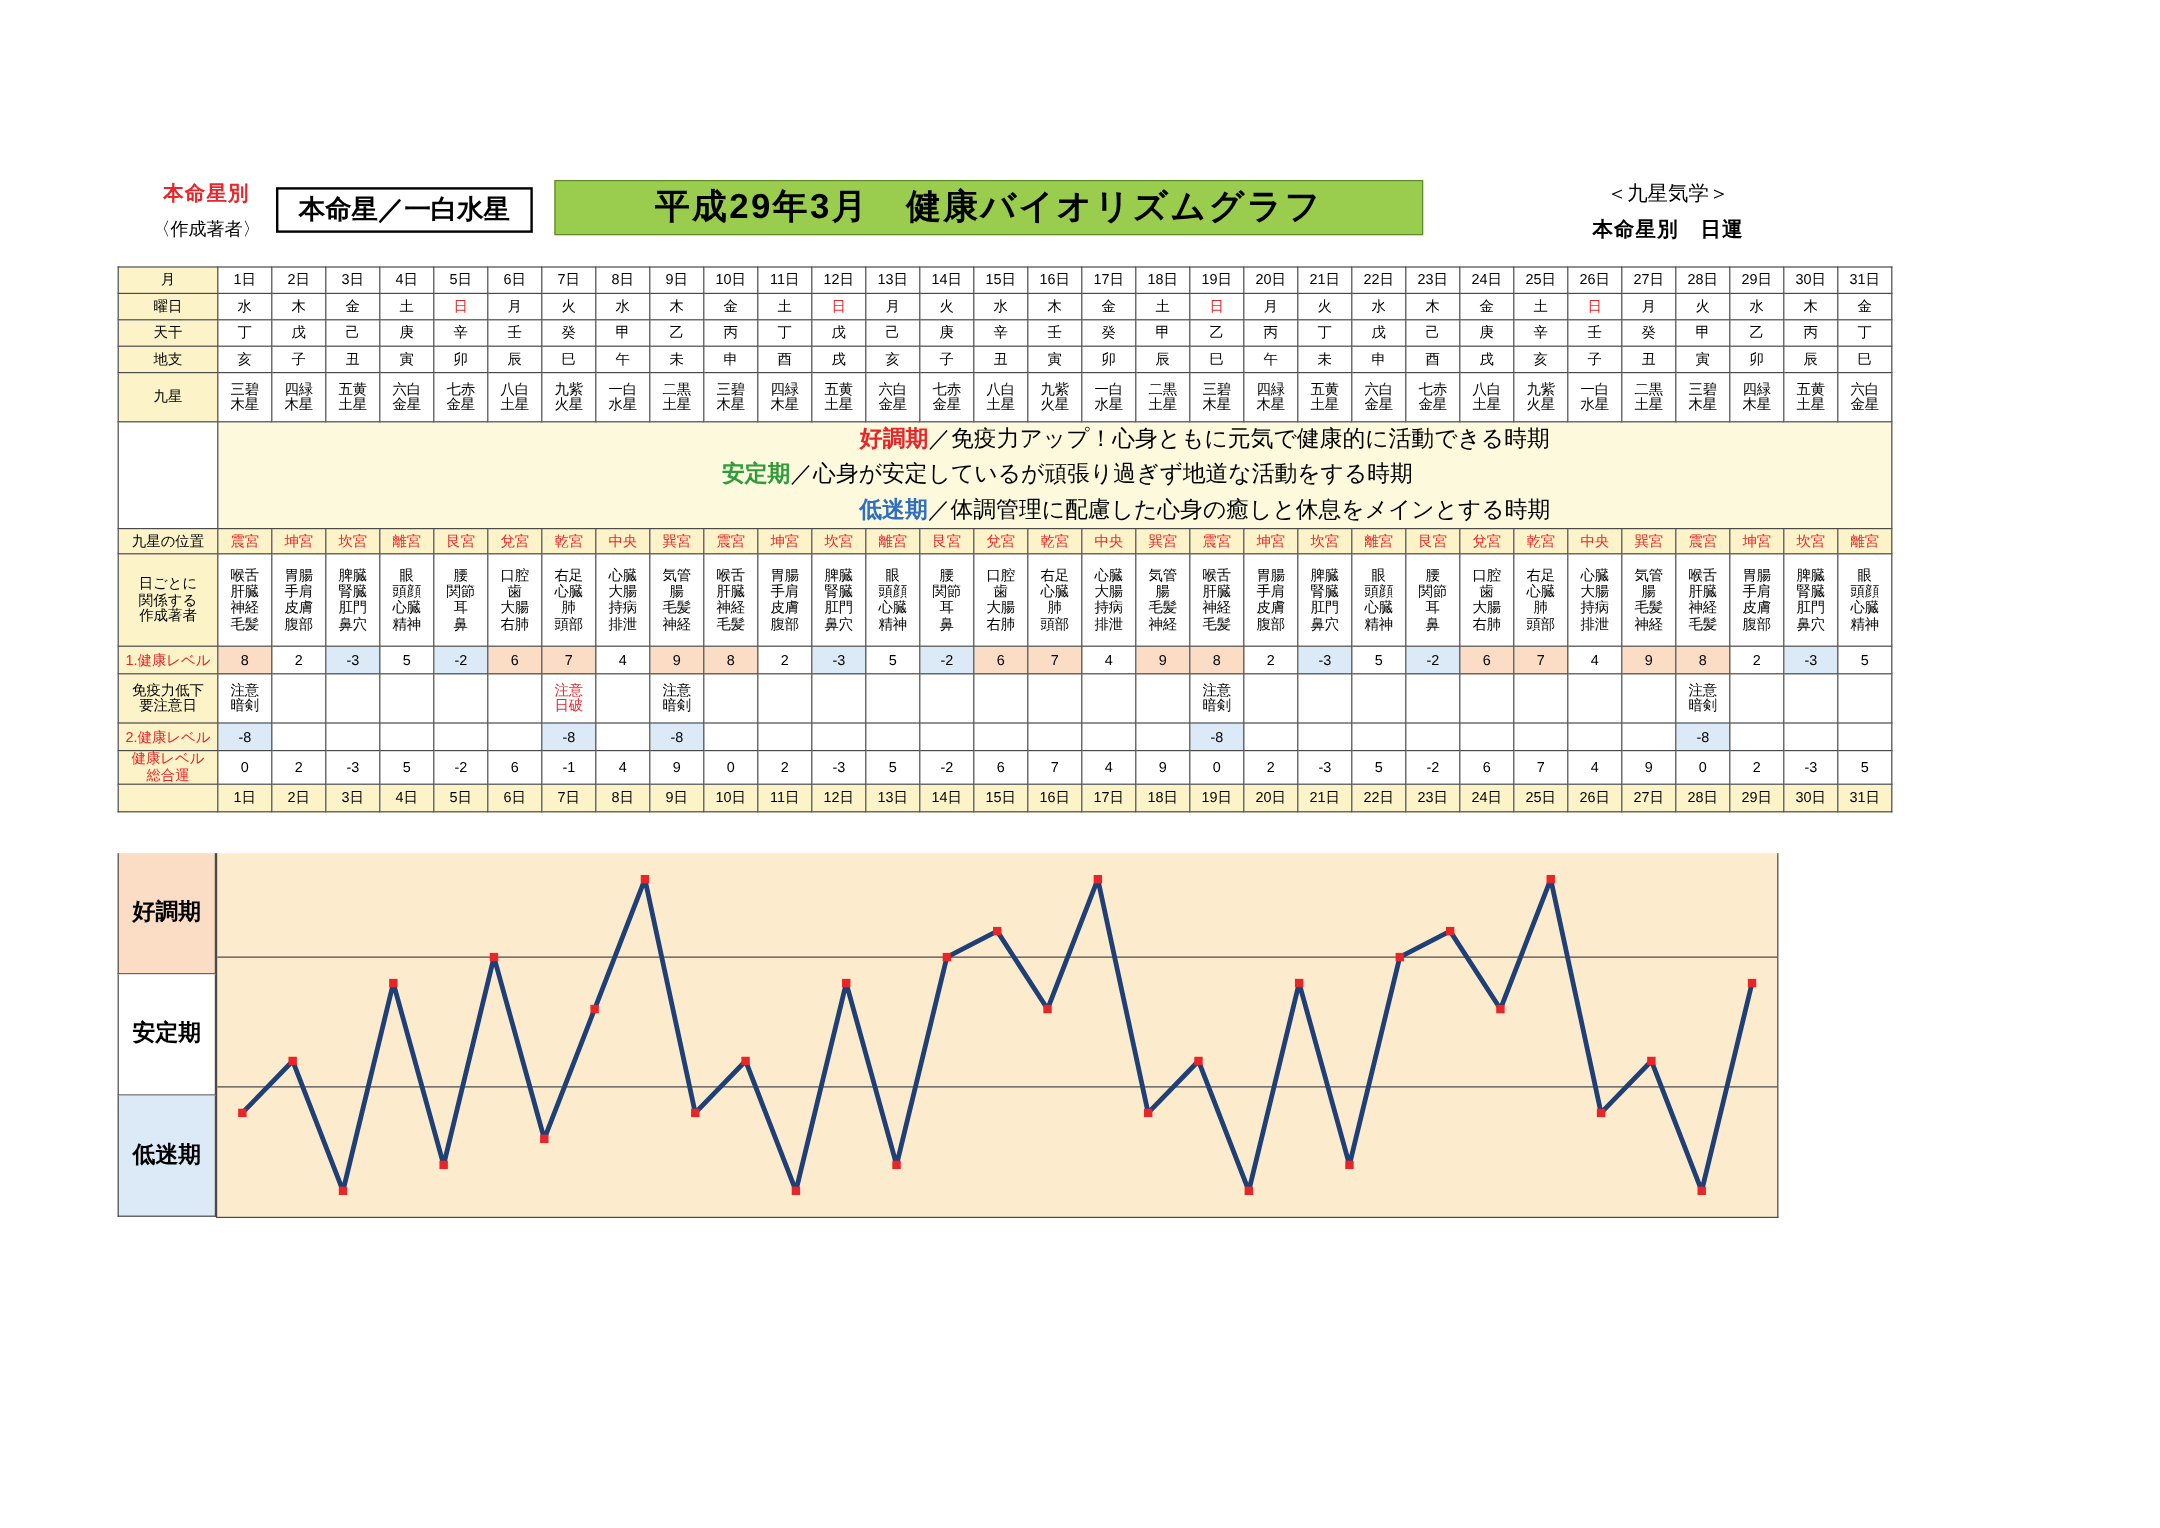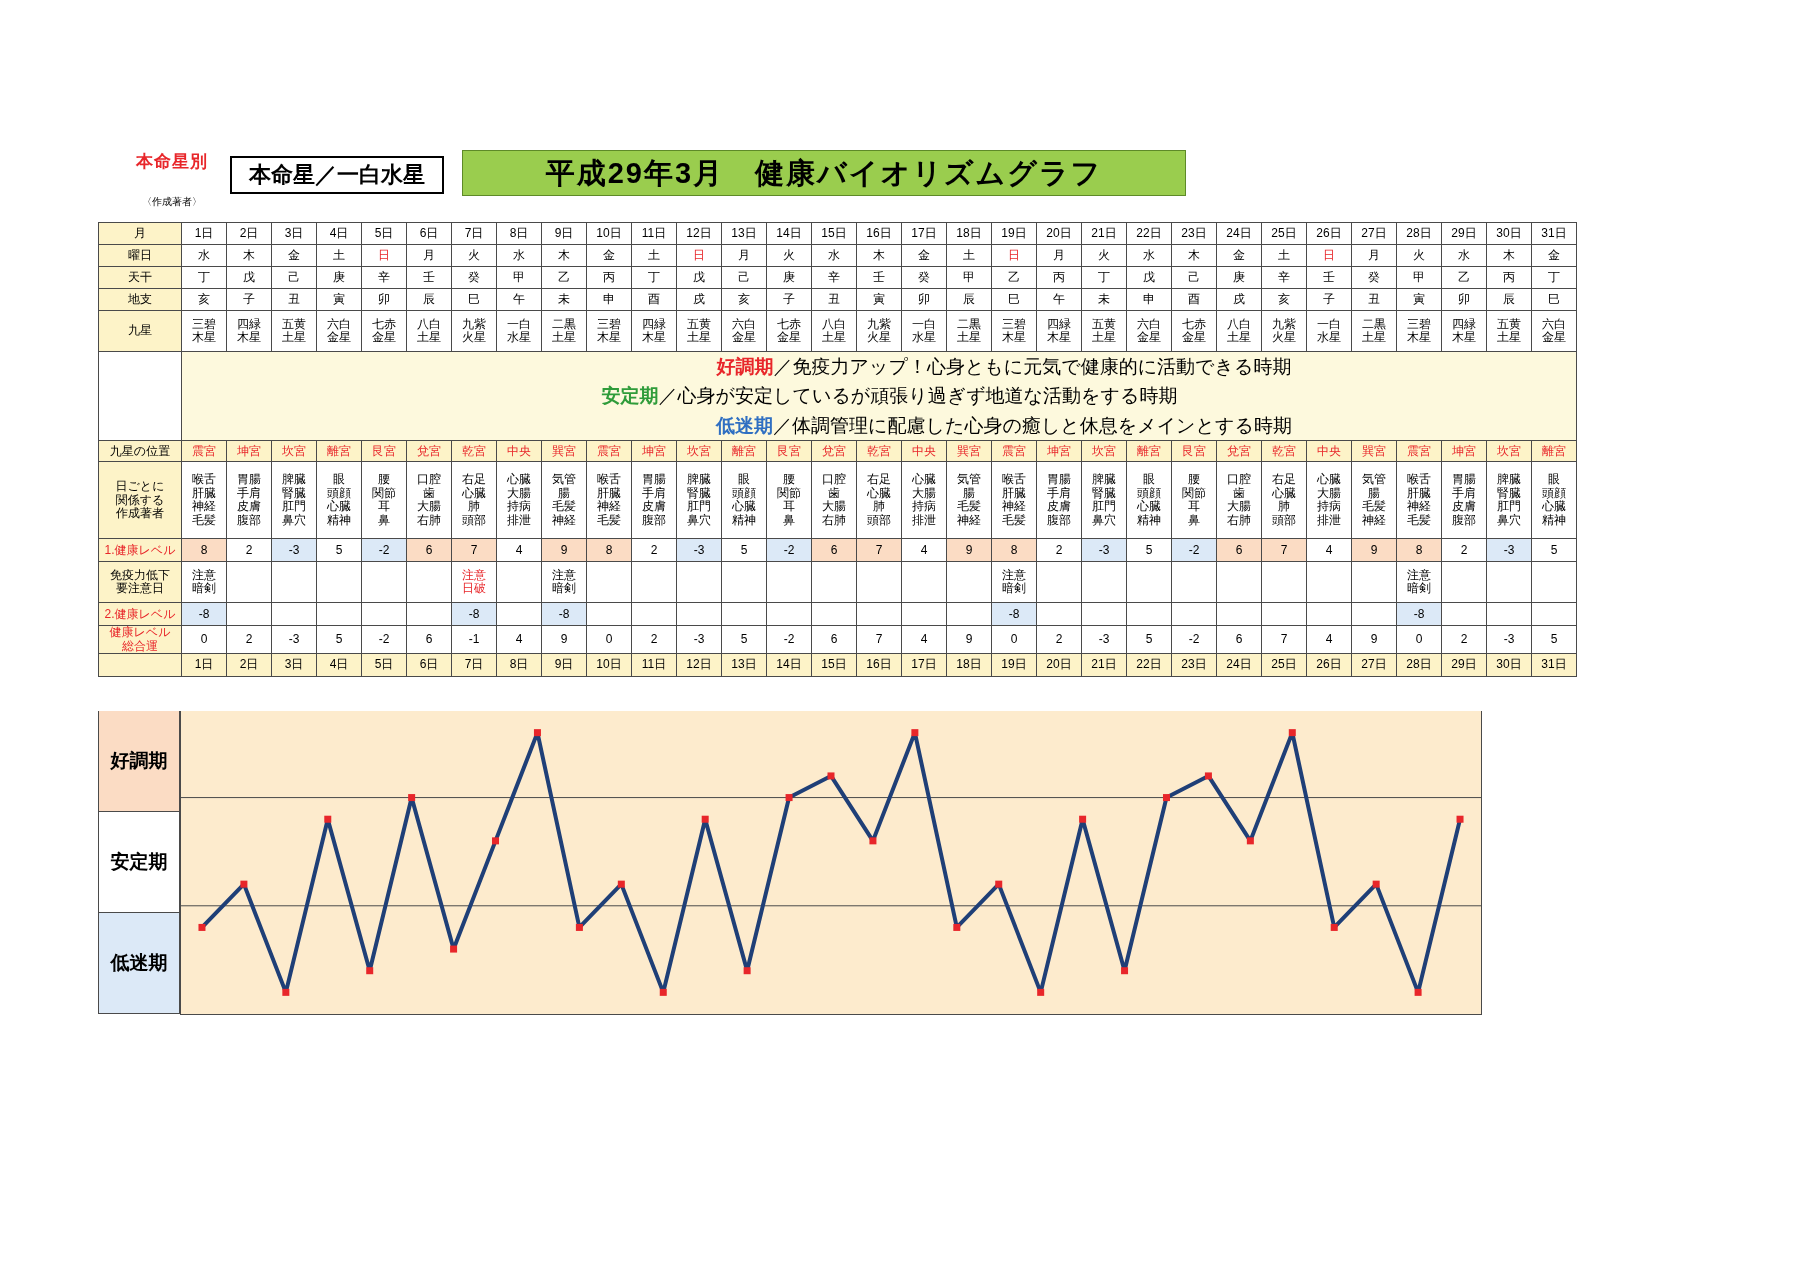--- a/index.html
+++ b/index.html
@@ -2,21 +2,21 @@
 <html><head>
 <meta charset="utf-8">
 <style>
   html,body{margin:0;padding:0;background:#ffffff;}
   body{font-family:"Liberation Sans","DejaVu Sans",sans-serif;color:#000;}
   #page{position:relative;width:1800px;height:1273px;background:#fff;}
 
   
   .hdr-left{position:absolute;left:112px;top:150px;width:120px;text-align:center;}
   .hdr-left .t1{color:#e8262a;font-size:17px;font-weight:bold;letter-spacing:1px;}
-  .hdr-left .t2{font-size:10px;margin-top:22px;}
+  .hdr-left .t2{font-size:15px;margin-top:9px;}
   .honmei{position:absolute;left:230px;top:156px;width:210px;height:34px;border:2px solid #000;
           background:#fff;font-size:22px;font-weight:bold;text-align:center;line-height:34px;}
   .title-box{position:absolute;left:462px;top:150px;width:722px;height:44px;background:#9acd4e;
              border:1px solid #5e8a28;text-align:center;}
   .title-box span{font-size:29px;font-weight:bold;line-height:44px;letter-spacing:2px;}
   .title-sub{position:absolute;left:462px;top:200px;width:722px;text-align:center;font-size:14px;}
   .hdr-right{position:absolute;left:1290px;top:150px;width:200px;text-align:center;}
   .hdr-right .r1{font-size:17px;}
   .hdr-right .r2{font-size:17px;font-weight:bold;margin-top:7px;letter-spacing:1px;}
 
@@ -62,20 +62,24 @@
 <div id="page">
 
   <div class="hdr-left">
     <div class="t1">本命星別</div>
     <div class="t2">〈作成著者〉</div>
   </div>
   <div class="honmei">本命星／一白水星</div>
   <div class="title-box">
     <span>平成29年3月　健康バイオリズムグラフ</span>
   </div>
+  <div class="hdr-right">
+    <div class="r1">＜九星気学＞</div>
+    <div class="r2">本命星別　日運</div>
+  </div>
 
   <table class="grid" id="grid">
       <tbody>
         <tr class="row-h">
           <td class="lab">月</td>
           <td class="daycell daynum-cell"><span>1日</span></td>
           <td class="daycell daynum-cell"><span>2日</span></td>
           <td class="daycell daynum-cell"><span>3日</span></td>
           <td class="daycell daynum-cell"><span>4日</span></td>
           <td class="daycell daynum-cell"><span>5日</span></td>

